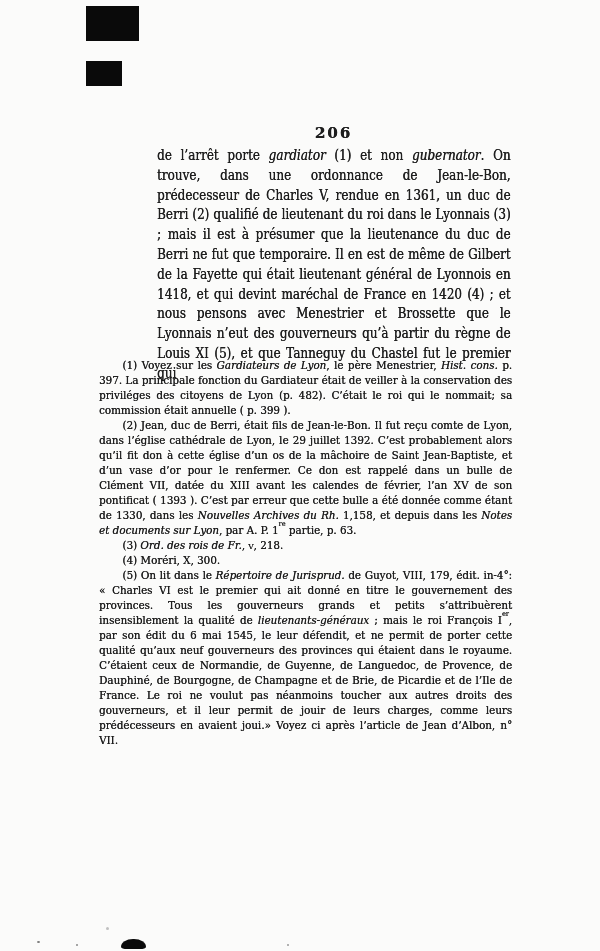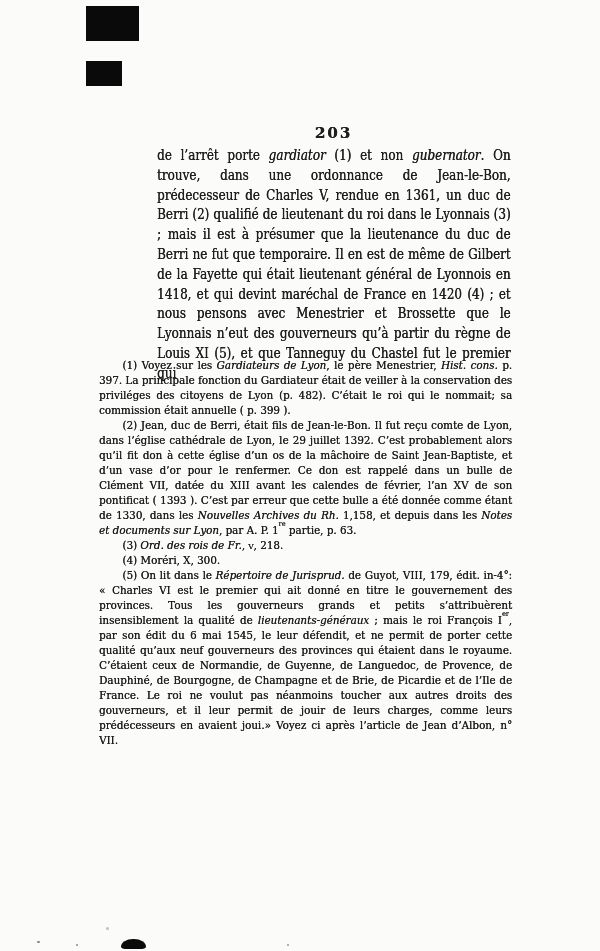--- a/index.html
+++ b/index.html
@@ -71,21 +71,21 @@
   .speck-4 { left: 106px; top: 927px; width: 3px; height: 3px; background: #c0c0c0; }
 </style>
 </head>
 <body>
 
 <div class="page">
 
   <div class="blot blot-a"></div>
   <div class="blot blot-b"></div>
 
-  <div class="page-number">203</div>
+  <div class="page-number">206</div>
 
   <div class="main-text"><span>de l’arrêt porte </span><i>gardiator</i><span> (1) et non </span><i>gubernator</i><span>. On trouve, dans une ordonnance de Jean-le-Bon, prédecesseur de Charles V, rendue en 1361, un duc de Berri (2) qualifié de lieutenant du roi dans le Lyonnais (3) ; mais il est à présumer que la lieutenance du duc de Berri ne fut que temporaire. Il en est de même de Gilbert de la Fayette qui était lieutenant général de Lyonnois en 1418, et qui devint maréchal de France en 1420 (4) ; et nous pensons avec Menestrier et Brossette que le Lyonnais n’eut des gouverneurs qu’à partir du règne de Louis XI (5), et que Tanneguy du Chastel fut le premier qui</span></div>
 
   <div class="footnotes">
     <p class="footnote"><span>(1) Voyez sur les </span><i>Gardiateurs de Lyon</i><span>, le père Menestrier, </span><i>Hist. cons.</i><span> p. 397. La principale fonction du Gardiateur était de veiller à la conservation des priviléges des citoyens de Lyon (p. 482).  C’était le roi qui le nommait; sa commission était annuelle ( p. 399 ).</span></p>
     <p class="footnote"><span>(2) Jean, duc de Berri, était fils de Jean-le-Bon. Il fut reçu comte de Lyon, dans l’église cathédrale de Lyon, le 29 juillet 1392. C’est probablement alors qu’il fit don à cette église d’un os de la mâchoire de Saint Jean-Baptiste, et d’un vase d’or pour le renfermer. Ce don est rappelé dans un bulle de Clément VII, datée du XIII avant les calendes de février, l’an XV de son pontificat ( 1393 ). C’est par erreur que cette bulle a été donnée comme étant de 1330, dans les </span><i>Nouvelles Archives du Rh.</i><span> 1,158, et depuis dans les </span><i>Notes et documents sur Lyon</i><span>, par A. P. 1</span><sup>re</sup><span> partie, p. 63.</span></p>
     <p class="footnote"><span>(3) </span><i>Ord. des rois de Fr.</i><span>, </span><span class="sc">v</span><span>, 218.</span></p>
     <p class="footnote"><span>(4) Moréri, X, 300.</span></p>
     <p class="footnote"><span>(5) On lit dans le </span><i>Répertoire de Jurisprud.</i><span> de Guyot, VIII, 179, édit. in-4°: « Charles VI est le premier qui ait donné en titre le gouvernement des provinces. Tous les gouverneurs grands et petits s’attribuèrent insensiblement la qualité de </span><i>lieutenants-généraux</i><span> ; mais le roi François I</span><sup>er</sup><span>, par son édit du 6 mai 1545, le leur défendit, et  ne permit  de porter cette qualité qu’aux neuf gouverneurs des provinces qui étaient dans le royaume. C’étaient ceux de Normandie,  de Guyenne, de Languedoc, de Provence, de Dauphiné, de Bourgogne, de Champagne et de Brie, de Picardie et de l’Ile de France. Le roi ne voulut pas néanmoins toucher aux autres droits des gouverneurs, et il leur permit de jouir de leurs charges, comme leurs prédécesseurs en avaient joui.» Voyez ci après l’article de Jean d’Albon, n° VII.</span></p>
   </div>

